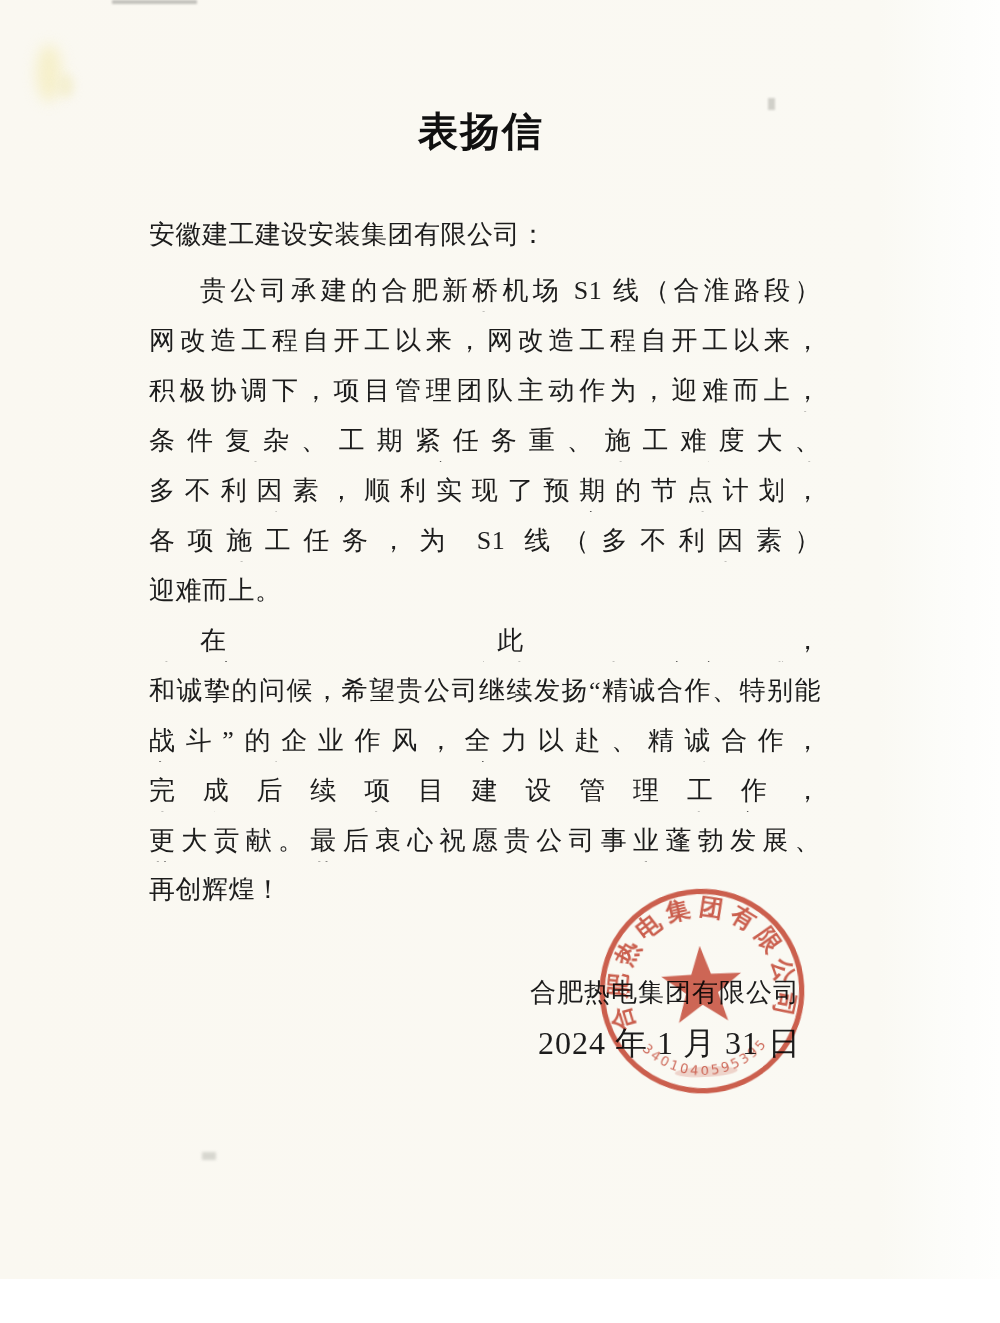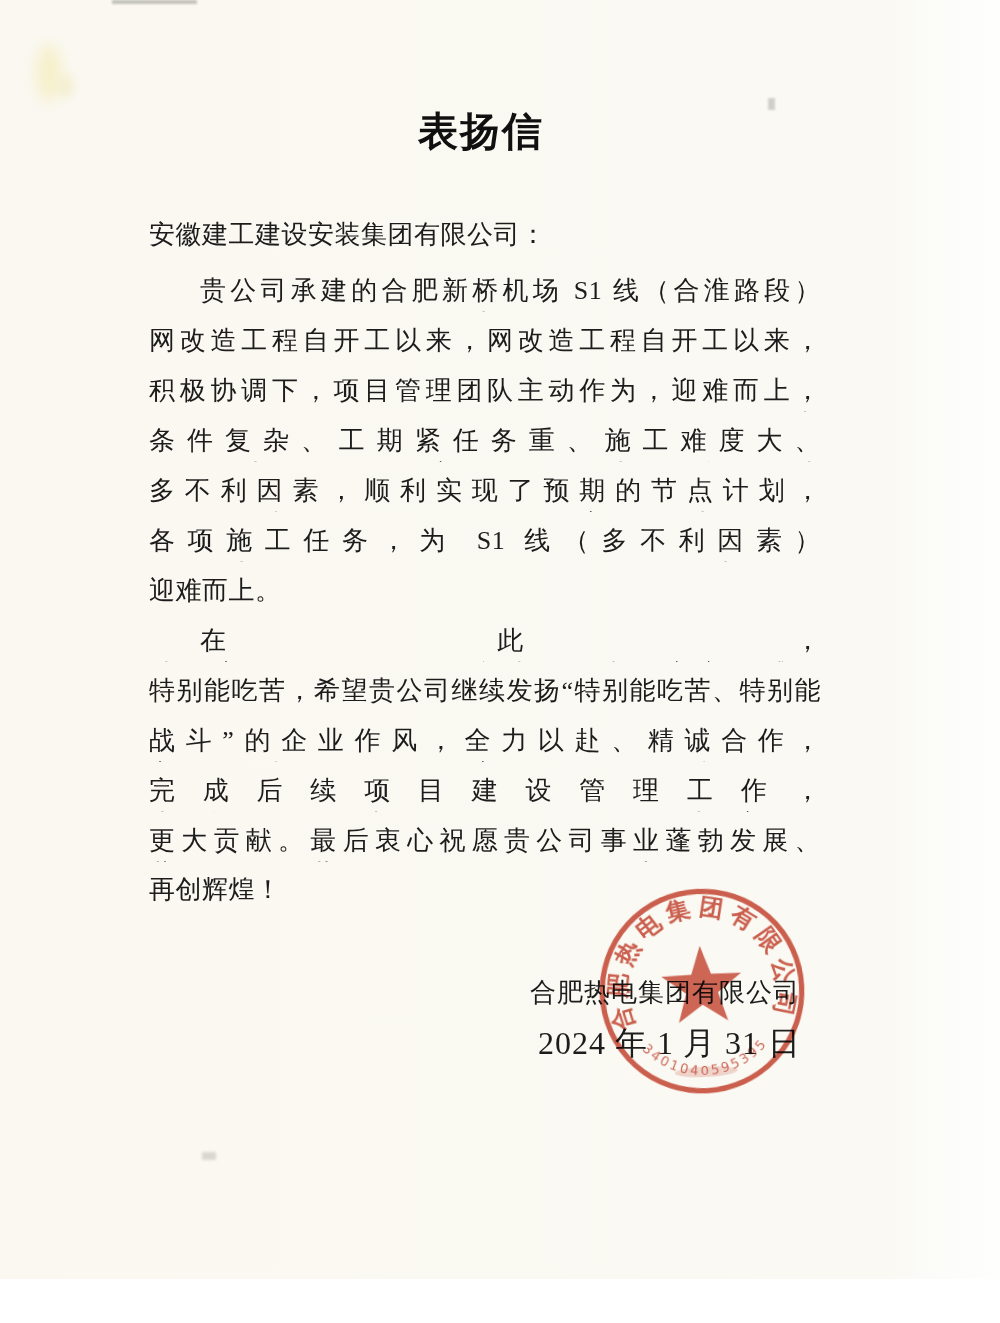--- a/index.html
+++ b/index.html
@@ -72,21 +72,21 @@
 
     <div class="line j indent" style="top:274px">贵公司承建的合肥新桥机场 S1 线（合淮路段）热力管</div>
     <div class="line j" style="top:324px">网改造工程自开工以来，网改造工程自开工以来，在领导的</div>
     <div class="line j" style="top:374px">积极协调下，项目管理团队主动作为，迎难而上，条件复杂</div>
     <div class="line j" style="top:424px">条件复杂、工期紧任务重、施工难度大、周边环境复杂等诸</div>
     <div class="line j" style="top:474px">多不利因素，顺利实现了预期的节点计划，保质保量完成了</div>
     <div class="line j" style="top:524px">各项施工任务，为 S1 线（多不利因素）热力管道工程做出了</div>
     <div class="line" style="top:574px">迎难而上。</div>
 
     <div class="line j indent" style="top:624px">在此，特向贵公司领导及全体参建员工表示衷心的感谢</div>
-    <div class="line j" style="top:674px">特别能吃苦，希望贵公司继续发扬“特别能吃苦、特别能</div>
+    <div class="line j" style="top:674px">和诚挚的问候，希望贵公司继续发扬“精诚合作、特别能</div>
     <div class="line j" style="top:724px">战斗”的企业作风，全力以赴、精诚合作，高质量高标准的</div>
     <div class="line j" style="top:774px">完成后续项目建设管理工作，为合肥热力管网工程做出新的</div>
     <div class="line j" style="top:824px">更大贡献。最后衷心祝愿贵公司事业蓬勃发展、蒸蒸日上、</div>
     <div class="line" style="top:873px">再创辉煌！</div>
   </div>
 
   <div class="signature">合肥热电集团有限公司</div>
   <div class="date">2024 年 1 月 31 日</div>
 
   <svg class="stamp" viewBox="0 0 200 200" width="210" height="210">

